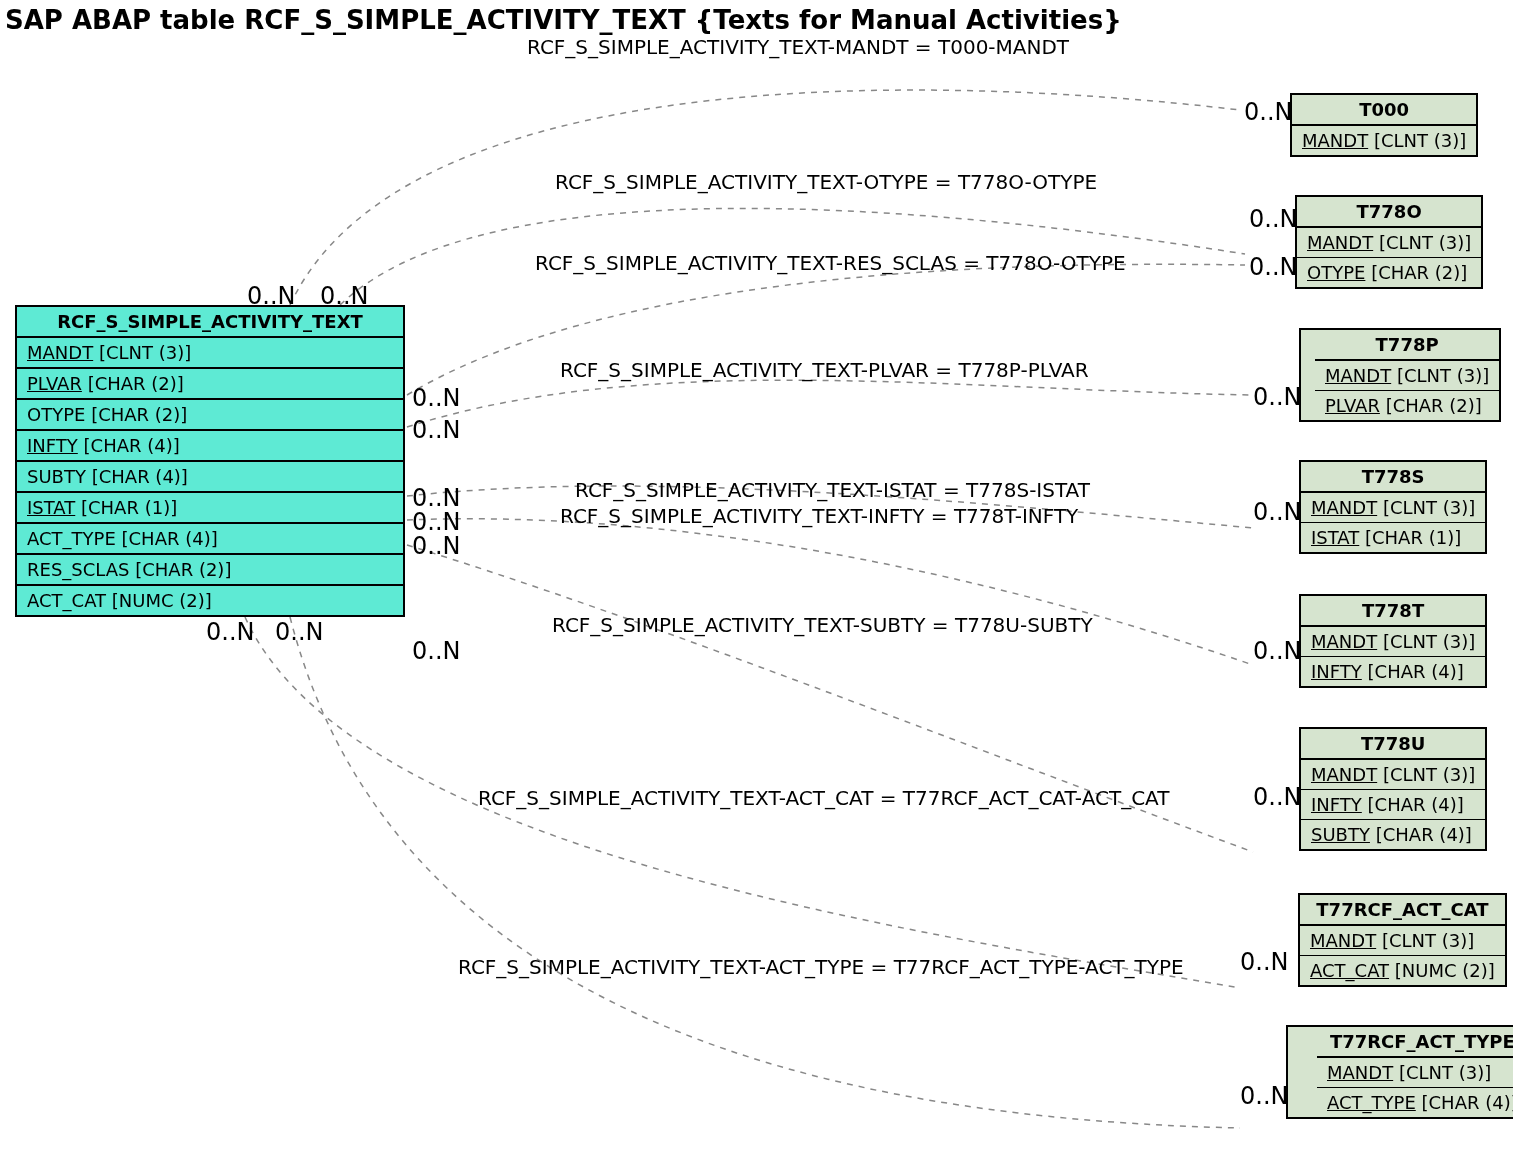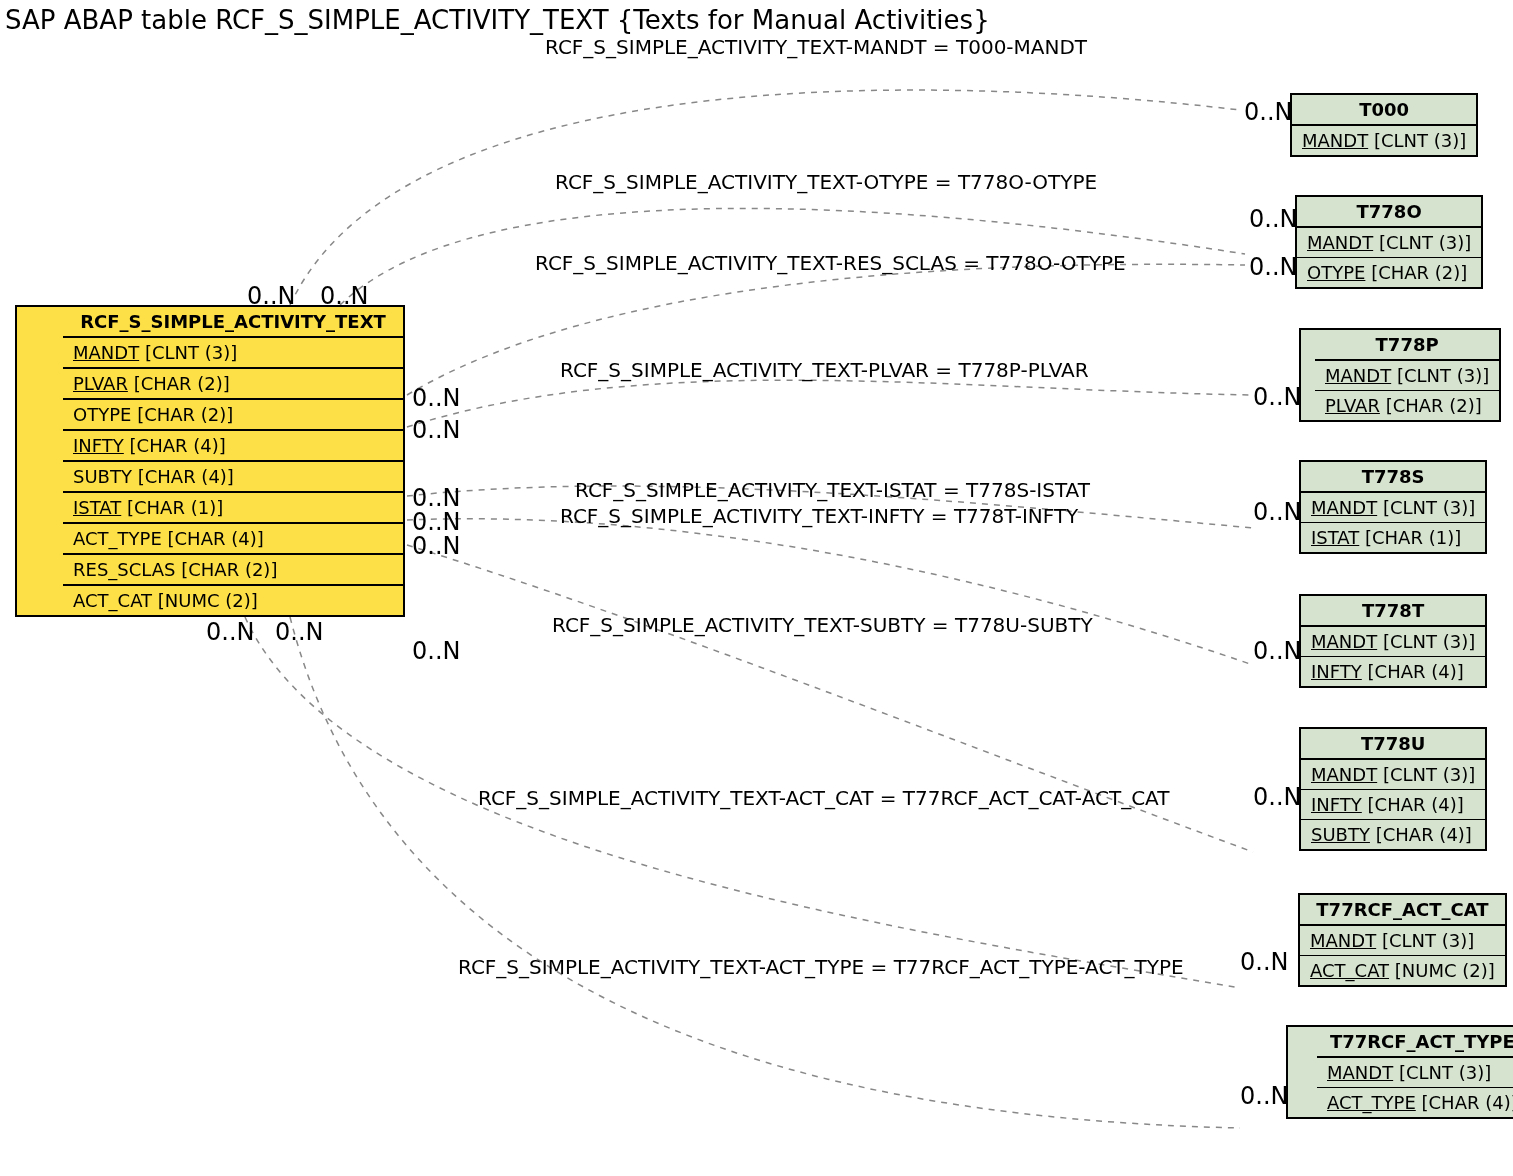--- a/index.html
+++ b/index.html
@@ -11,21 +11,21 @@
     background: #ffffff;
     font-size: 18px;
     color: #000000;
     position: relative;
   }
   .page-title {
     position: absolute;
     left: 5px;
     top: 5px;
     font-size: 26px;
-    font-weight: normal;
+    font-weight: bold;
   }
   .page-subtitle {
     position: absolute;
     top: 35px;
     font-size: 20px;
   }
   svg {
     position: absolute;
     top: 0;
     left: 0;
@@ -56,42 +56,41 @@
   }
   .table .fname {
   }
   .table .fname.key {
     text-decoration: underline;
   }
   .table .ftype {
     font-style: normal;
   }
   .main-table {
-    background: #fde047;
-    padding-left: 46px;
+    background: #5eead4;
   }
   .main-table .row {
     border-bottom: 2px solid #000;
   }
   .rel-label {
     position: absolute;
     font-size: 20px;
     white-space: nowrap;
   }
   .card-label {
     position: absolute;
     font-size: 24px;
     white-space: nowrap;
   }
 </style>
 </head>
 <body>
 
 <div class="page-title">SAP ABAP table RCF_S_SIMPLE_ACTIVITY_TEXT {Texts for Manual Activities}</div>
-<div class="page-subtitle" style="left:545px;">RCF_S_SIMPLE_ACTIVITY_TEXT-MANDT = T000-MANDT</div>
+<div class="page-subtitle" style="left:527px;">RCF_S_SIMPLE_ACTIVITY_TEXT-MANDT = T000-MANDT</div>
 
 <svg>
 
   <path d="M 290 305 C 400 70, 900 70, 1240 110" stroke="#888" stroke-width="1.5" fill="none" stroke-dasharray="6 6"></path>
 
   <path d="M 340 305 C 480 170, 900 200, 1245 254" stroke="#888" stroke-width="1.5" fill="none" stroke-dasharray="6 6"></path>
 
   <path d="M 407 395 C 600 280, 950 260, 1245 265" stroke="#888" stroke-width="1.5" fill="none" stroke-dasharray="6 6"></path>
 
   <path d="M 407 427 C 650 350, 950 390, 1253 395" stroke="#888" stroke-width="1.5" fill="none" stroke-dasharray="6 6"></path>

